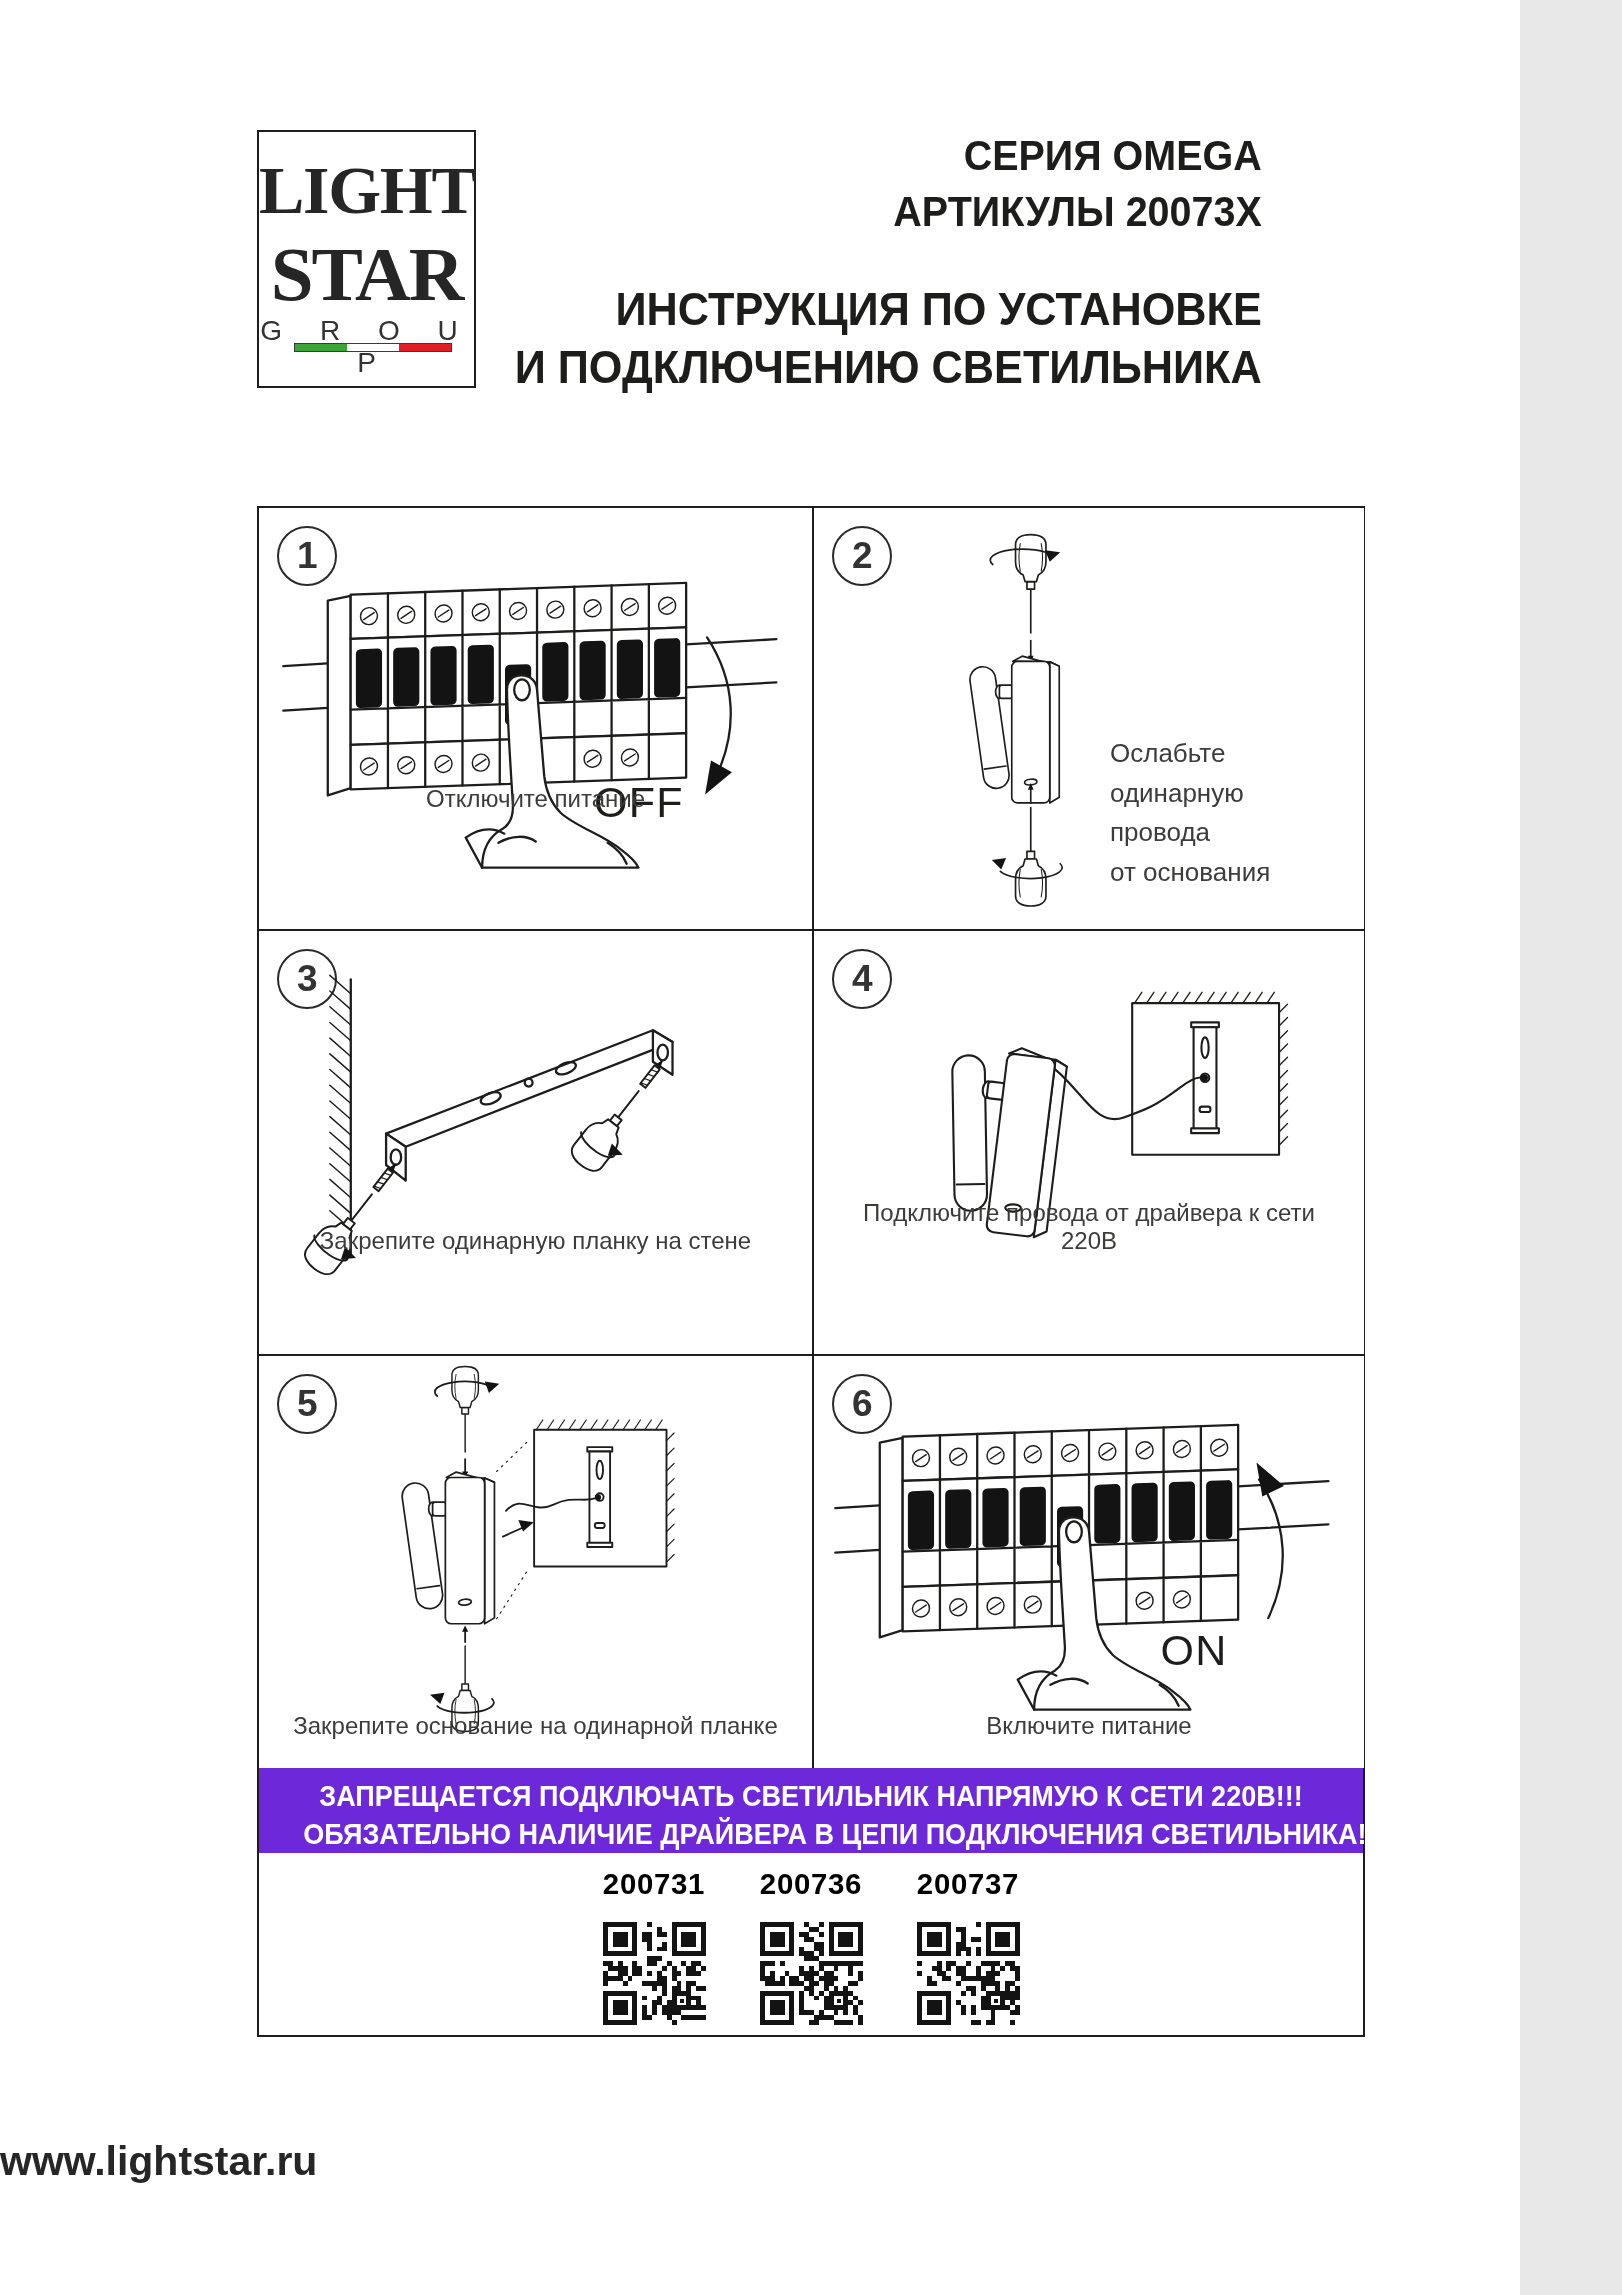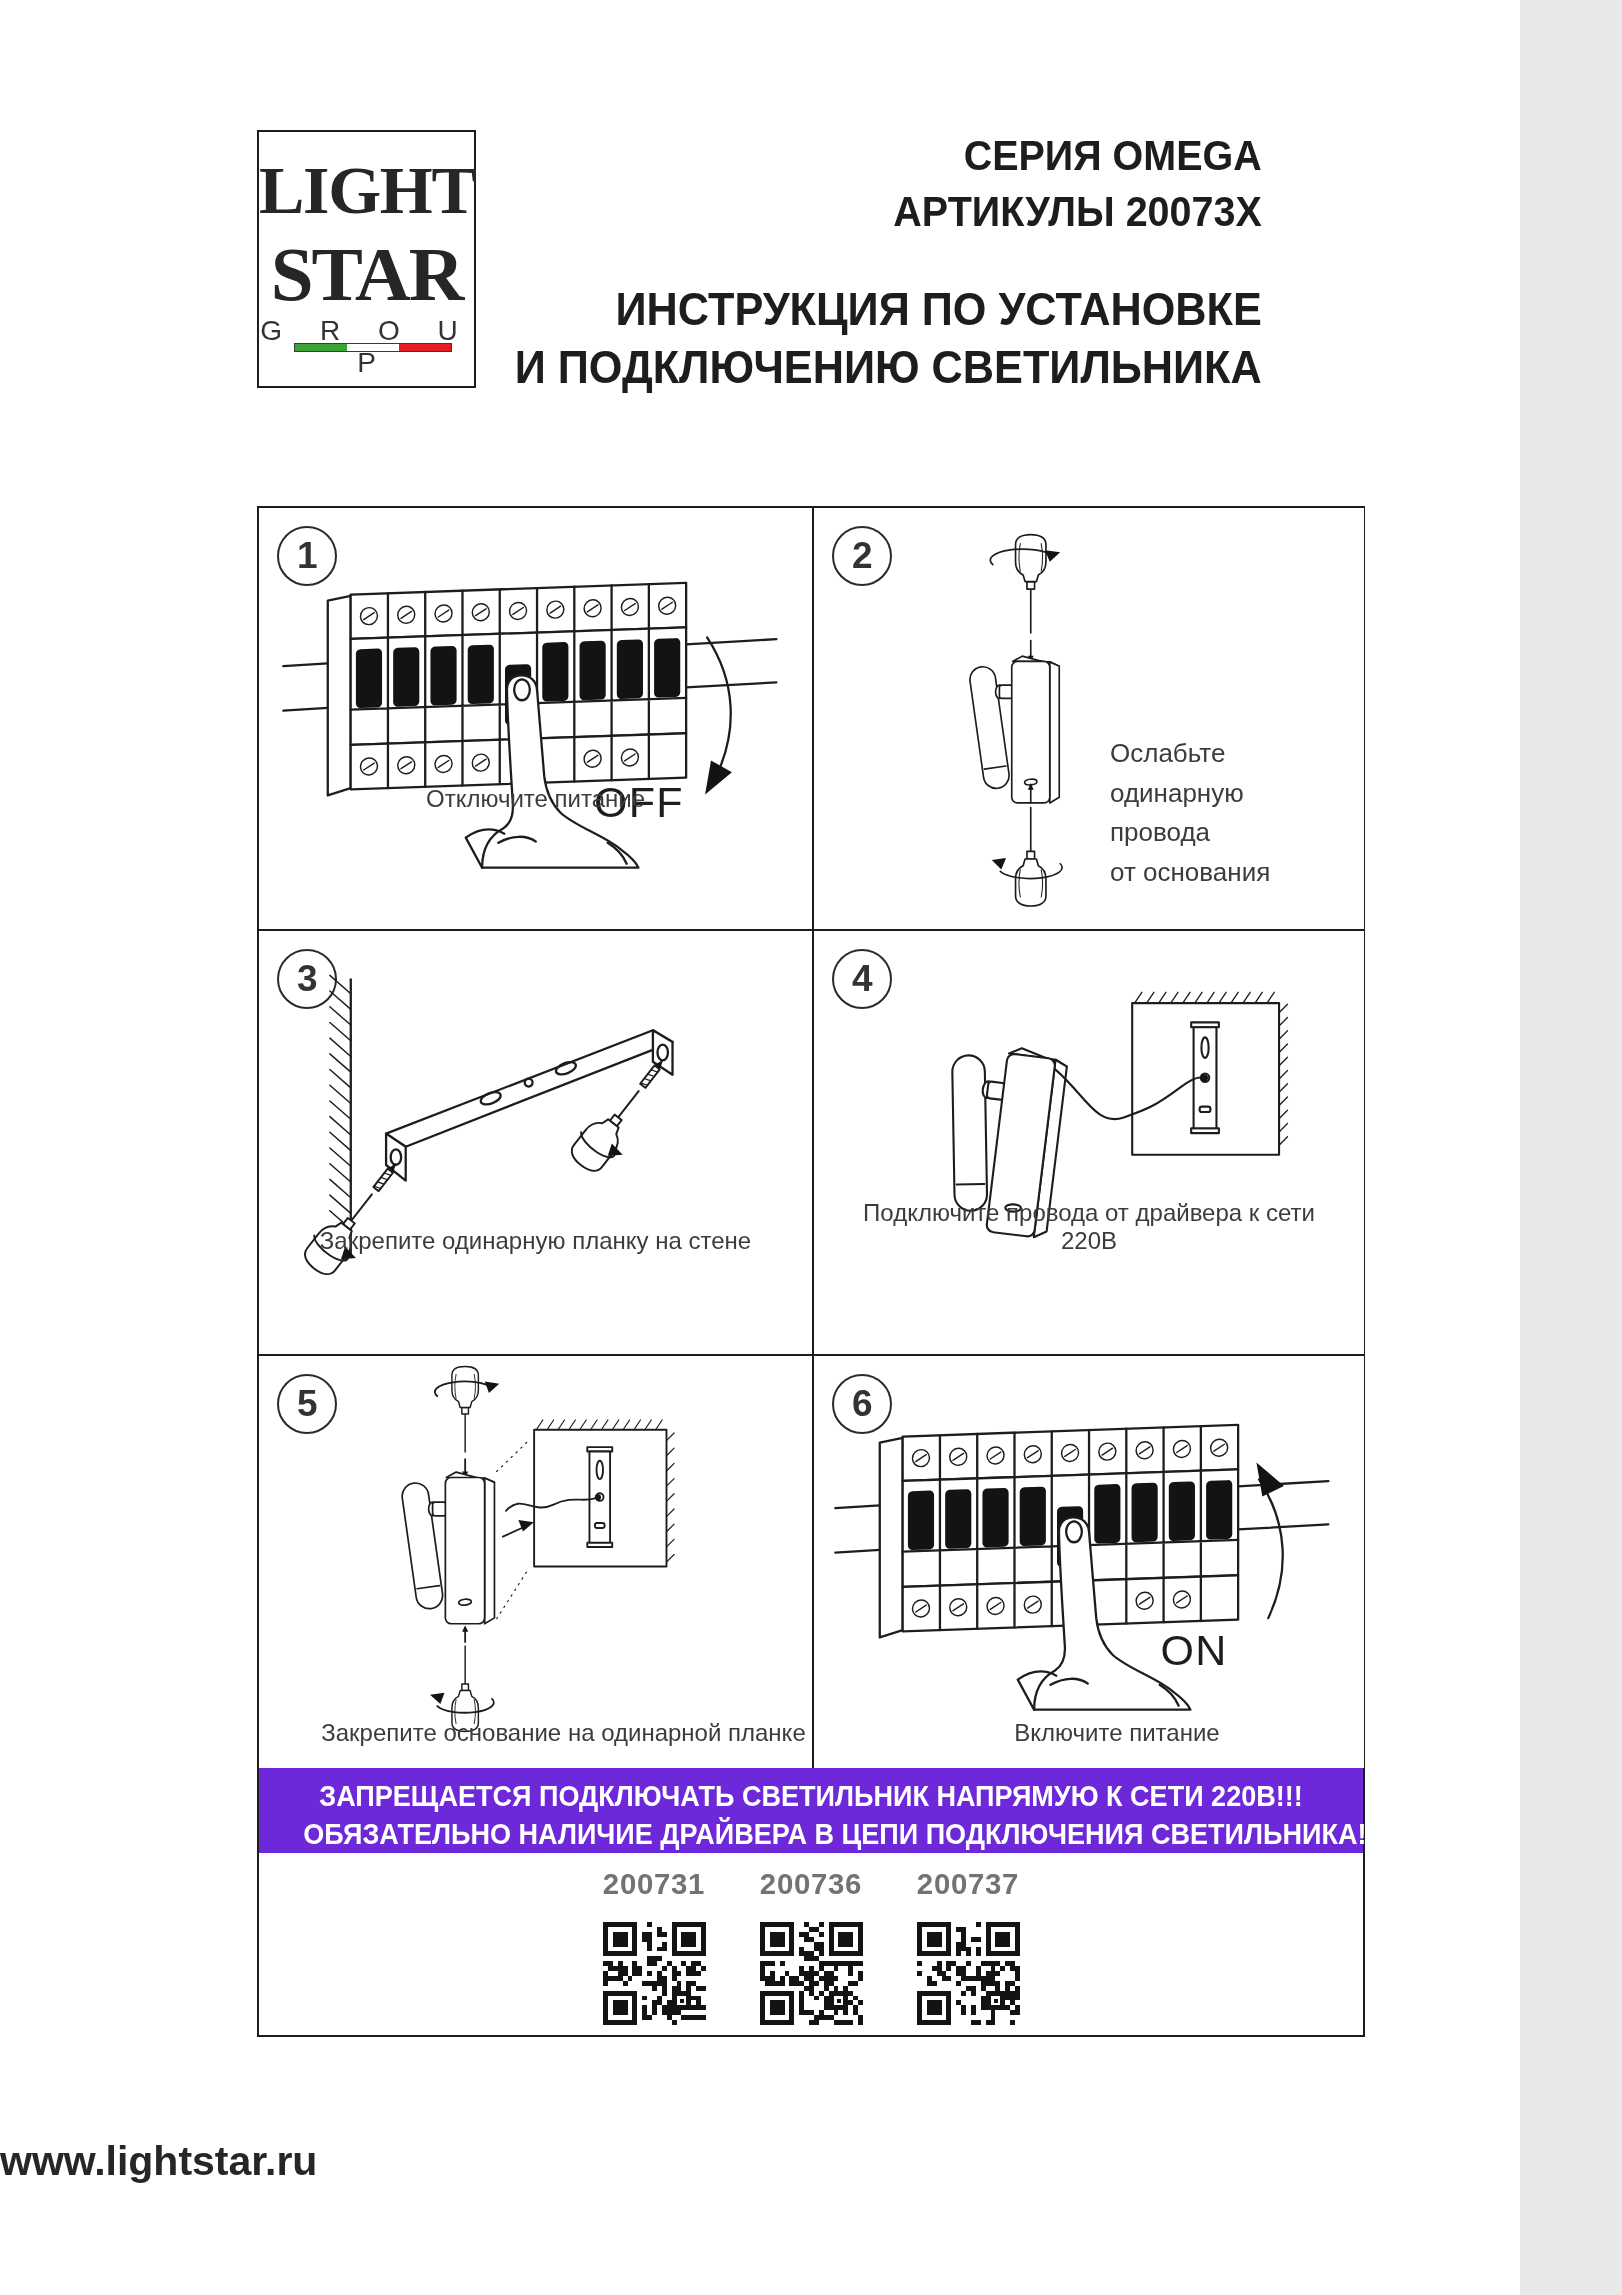--- a/index.html
+++ b/index.html
@@ -35,38 +35,38 @@
   .c0{left:0;width:555px;border-right:2px solid #1d1d1b;}
   .c1{left:555px;width:550px;}
   .r0{top:0;height:423px;border-bottom:2px solid #1d1d1b;}
   .r1{top:423px;height:425px;border-bottom:2px solid #1d1d1b;}
   .r2{top:848px;height:412px;}
   .badge{position:absolute;left:18.3px;top:18.3px;width:56px;height:56px;
          border:2px solid #2b2a29;border-radius:50%;display:flex;align-items:center;
          justify-content:center;font-size:37px;font-weight:bold;color:#333;}
   .caption{position:absolute;left:0;width:100%;text-align:center;font-size:24px;
            color:#3c3c3b;padding:0 19.6px;box-sizing:border-box;}
-  .r0 .caption{bottom:116px;} .r1 .caption{bottom:99px;} .r2 .caption{bottom:21px;margin-left:28px;}
+  .r0 .caption{bottom:116px;} .r1 .caption{bottom:99px;} .r2 .caption{bottom:28px;}
   .side-text{position:absolute;left:296px;top:226px;font-size:26px;line-height:1.52;
              color:#3c3c3b;}
   .overlay-label{position:absolute;left:308px;top:270px;width:144px;text-align:center;
                  font-size:43px;color:#1d1d1b;letter-spacing:1.3px;}
   svg.ill{position:absolute;overflow:visible;}
 
   
   .banner{position:absolute;left:0;top:1260px;width:100%;height:85px;
           background:#6d28d9;color:#ffffff;text-align:center;}
   .banner-inner{padding-top:9.2px;font-weight:bold;font-size:29.4px;line-height:1.3;
                 transform:scaleX(0.92);transform-origin:center top;white-space:nowrap;}
 
   
   .qr-row{position:absolute;left:0;top:1345px;width:100%;height:181px;display:flex;
           justify-content:center;gap:54px;padding-top:14.4px;box-sizing:border-box;}
   .qr-group{text-align:center;}
-  .qr-label{font-size:29.4px;font-weight:bold;letter-spacing:0.7px;color:#737373;
+  .qr-label{font-size:29.4px;font-weight:bold;letter-spacing:0.7px;color:#000000;
             margin-bottom:21px;}
   .qr-box{width:103px;height:103px;display:block;margin:0 auto;}
 
   
   .footer{position:absolute;left:0;top:2138px;width:100%;text-align:left;
           font-size:41px;font-weight:bold;color:#262626;}
 
   
   .ln{fill:none;stroke:#1d1d1b;stroke-width:3.5;stroke-linecap:round;stroke-linejoin:round;}
   .lnT{fill:none;stroke:#1d1d1b;stroke-width:2.2;stroke-linecap:round;}

